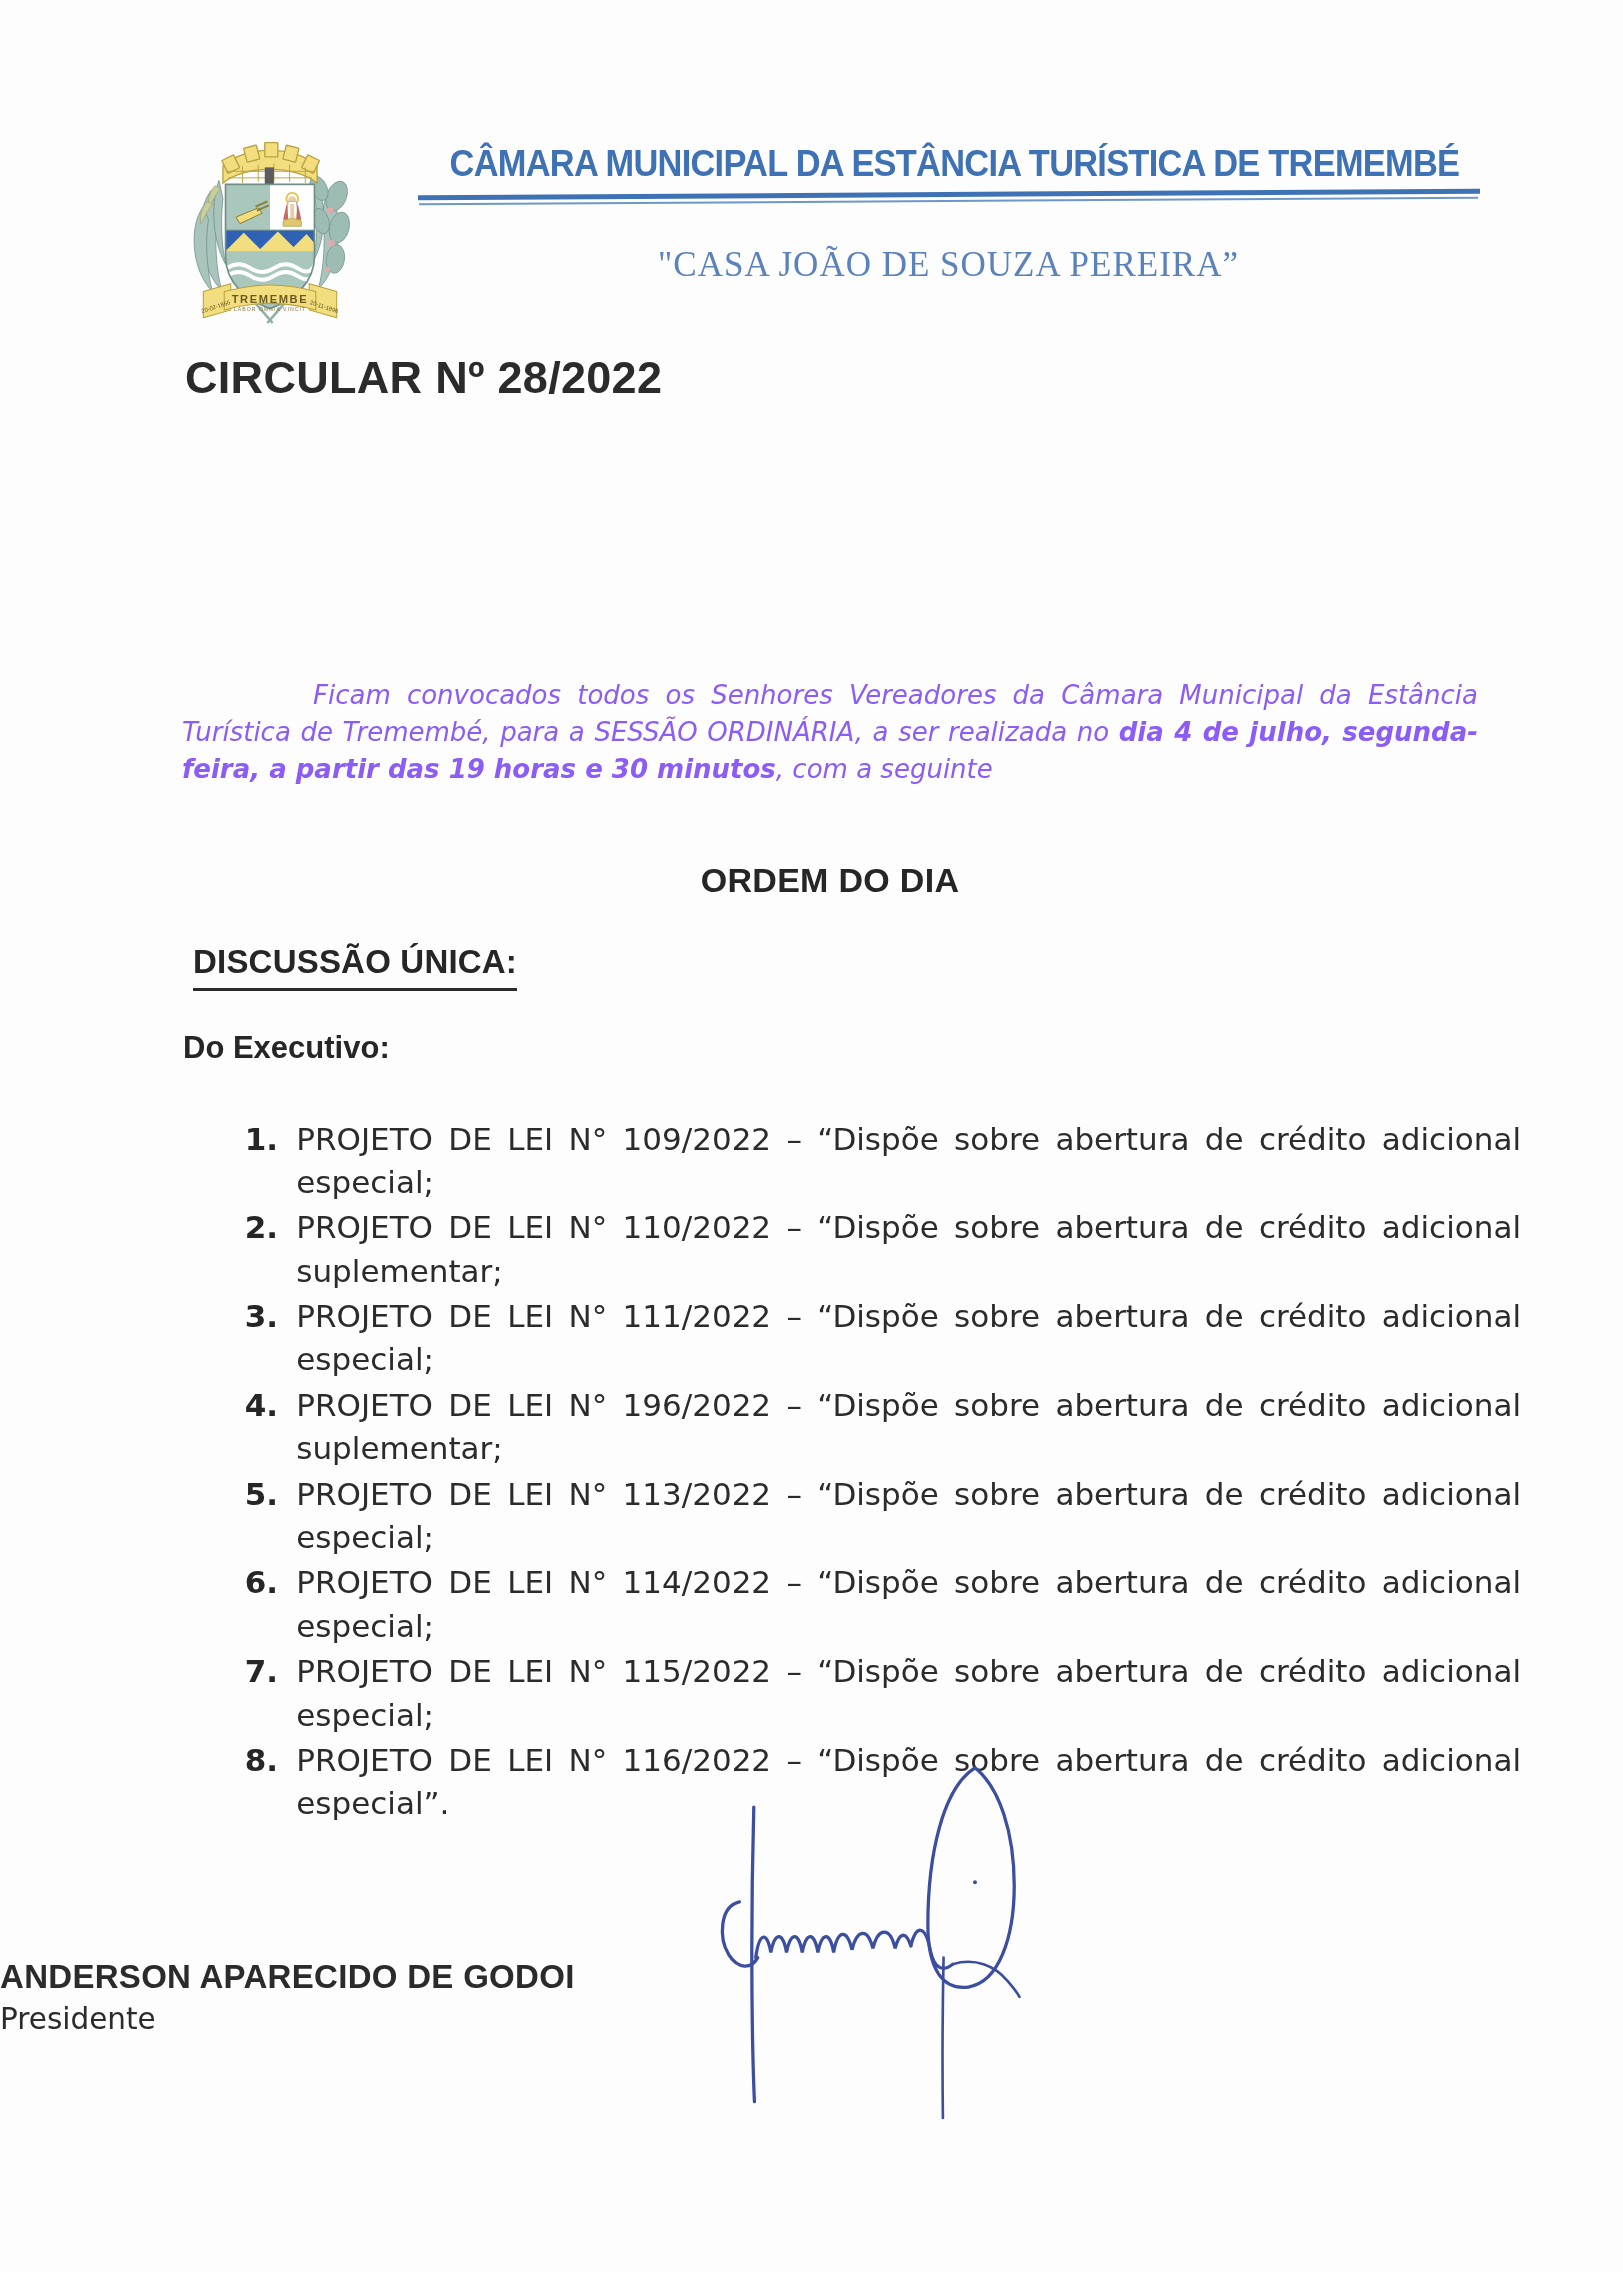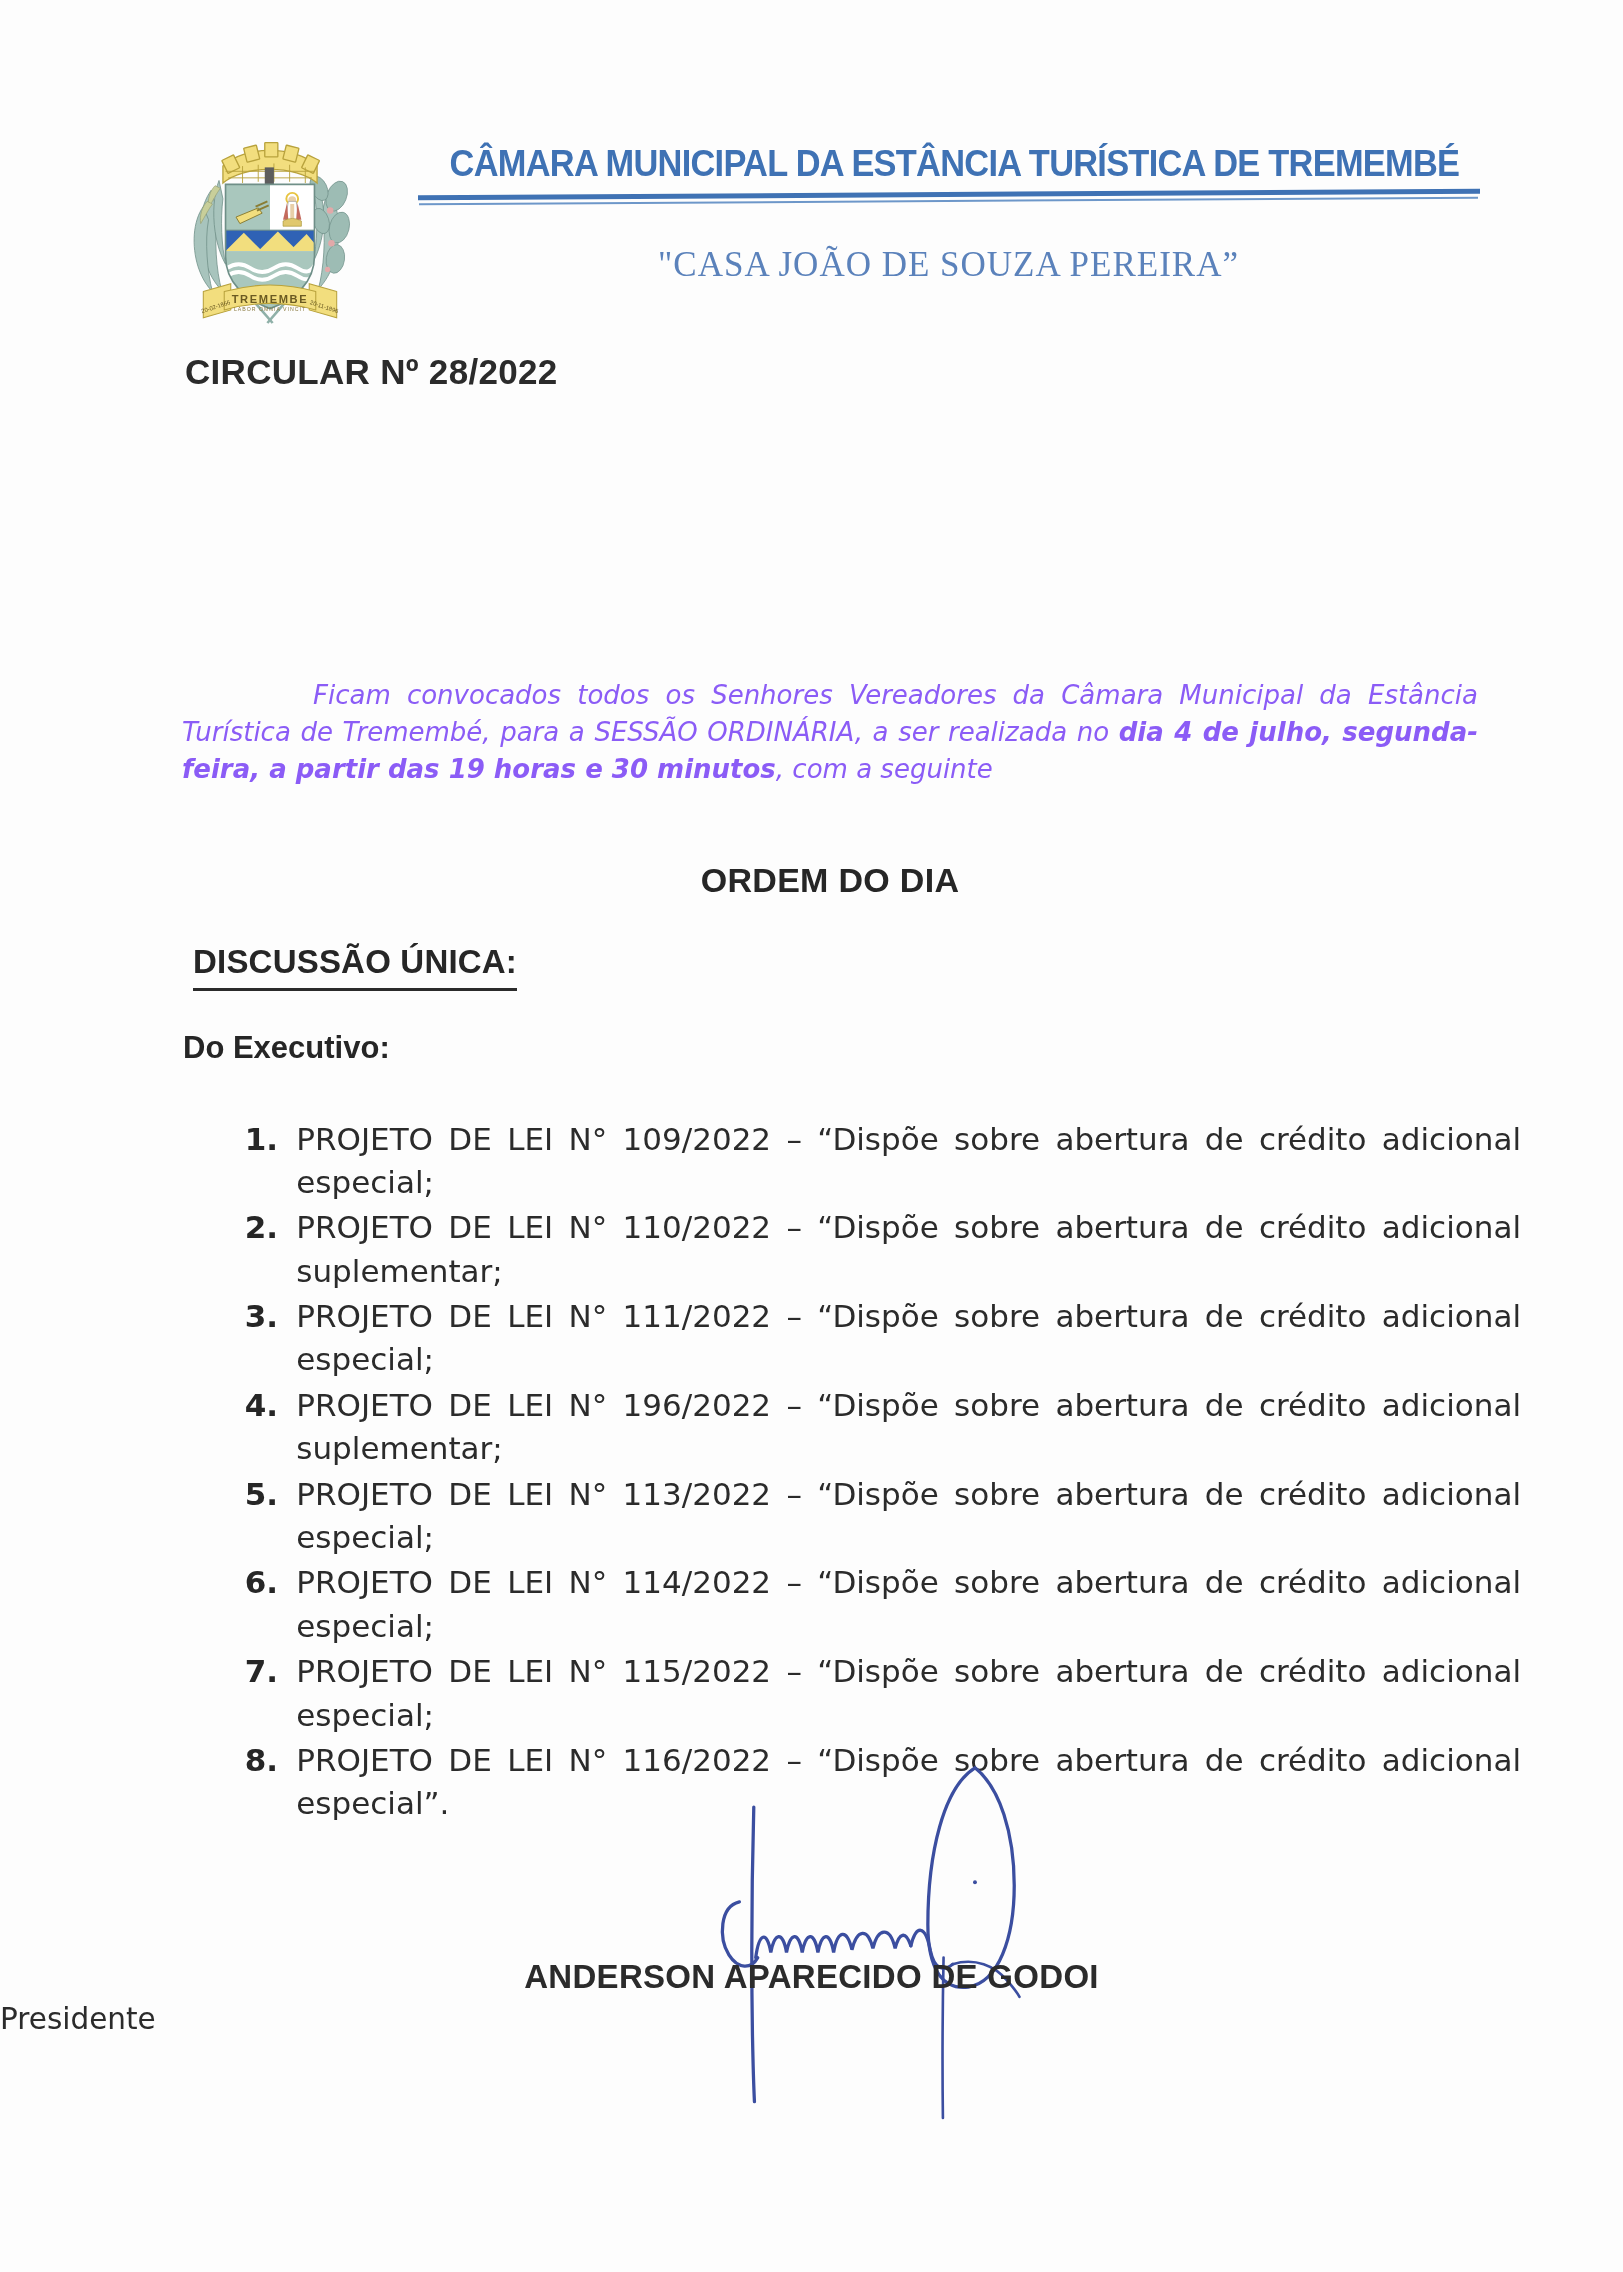--- a/index.html
+++ b/index.html
@@ -80,21 +80,21 @@
     white-space: nowrap;
   }
 
   
   .circular-no {
     position: absolute;
     left: 185px;
     top: 352px;
     font-family: "Liberation Sans", sans-serif;
     font-weight: bold;
-    font-size: 35px;
+    font-size: 45px;
     letter-spacing: 0.3px;
     color: #2b2b2b;
   }
   .date-line {
     position: absolute;
     left: 0;
     top: 406px;
     width: 1476px;
     text-align: right;
     font-family: "Liberation Sans", sans-serif;
@@ -194,21 +194,20 @@
     position: absolute;
     left: 0; top: 0;
     width: 818px;
     height: 367px;
   }
   .sig-name {
     position: absolute;
     left: 0;
     top: 1958px;
     width: 1623px;
-    text-align: center;
     font-family: "Liberation Sans", sans-serif;
     font-weight: bold;
     font-size: 33px;
     letter-spacing: 0.3px;
     color: #2b2b2b;
     z-index: 4;
   }
   .sig-role {
     position: absolute;
     left: 0;

